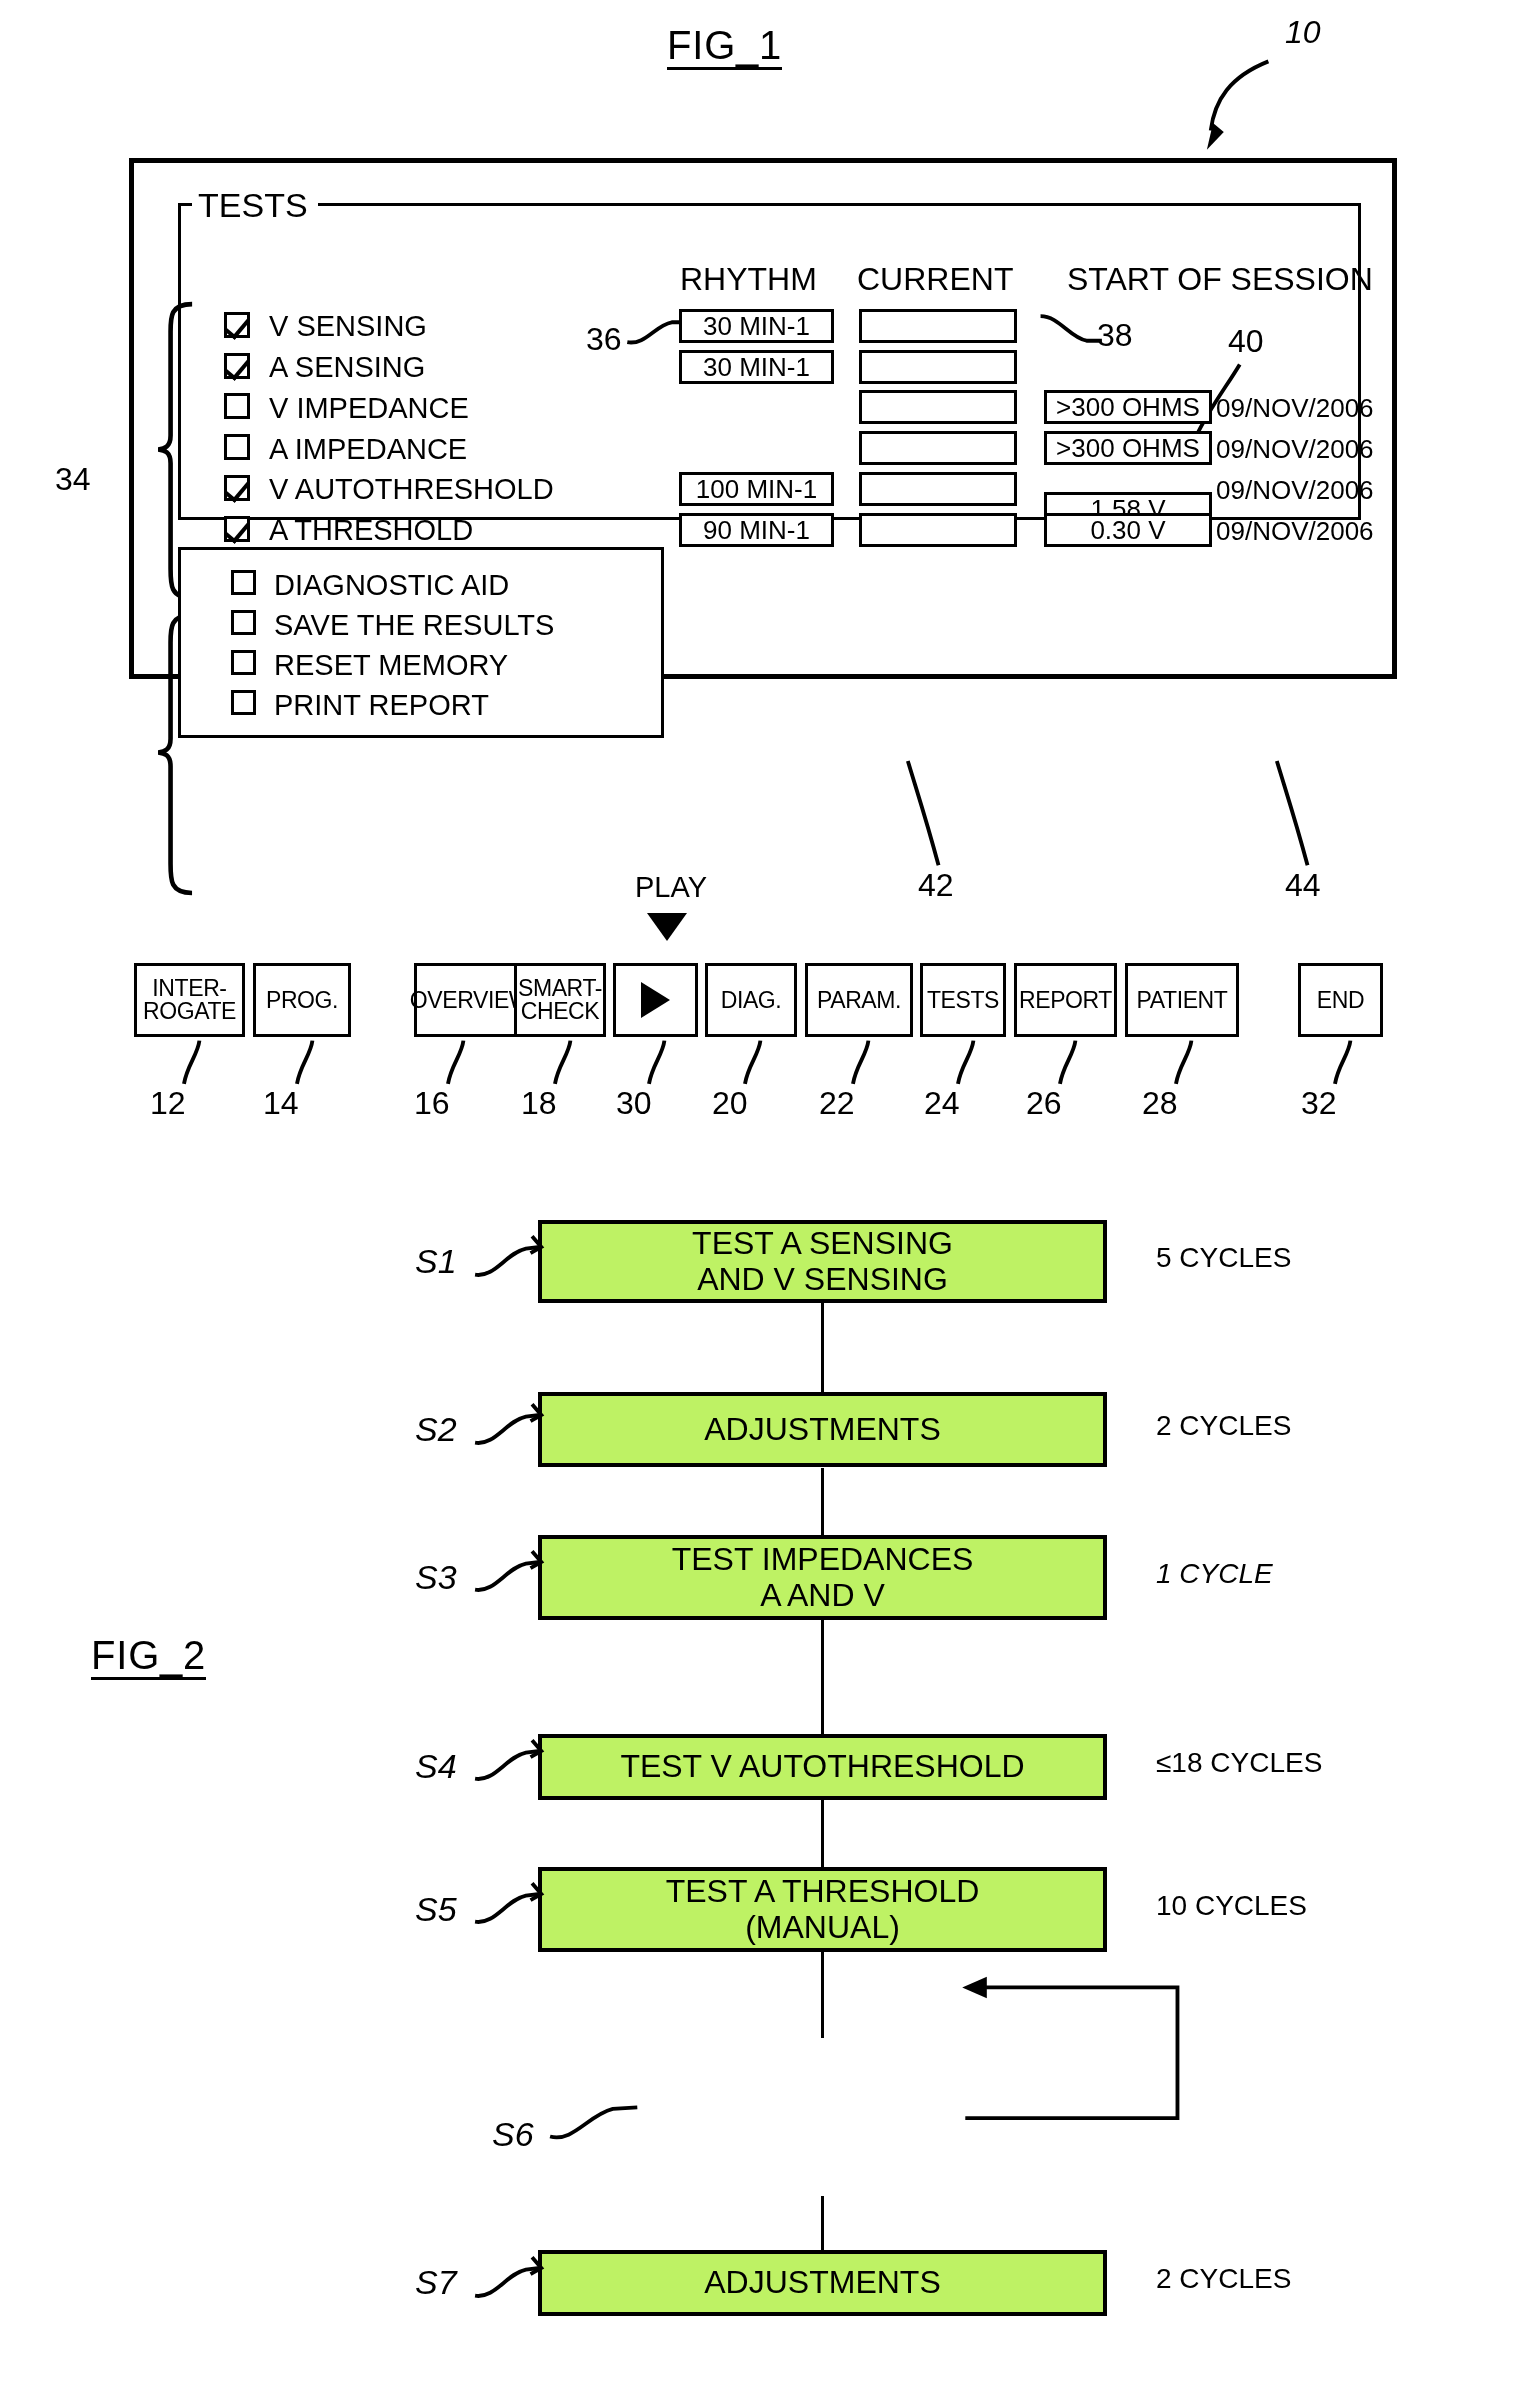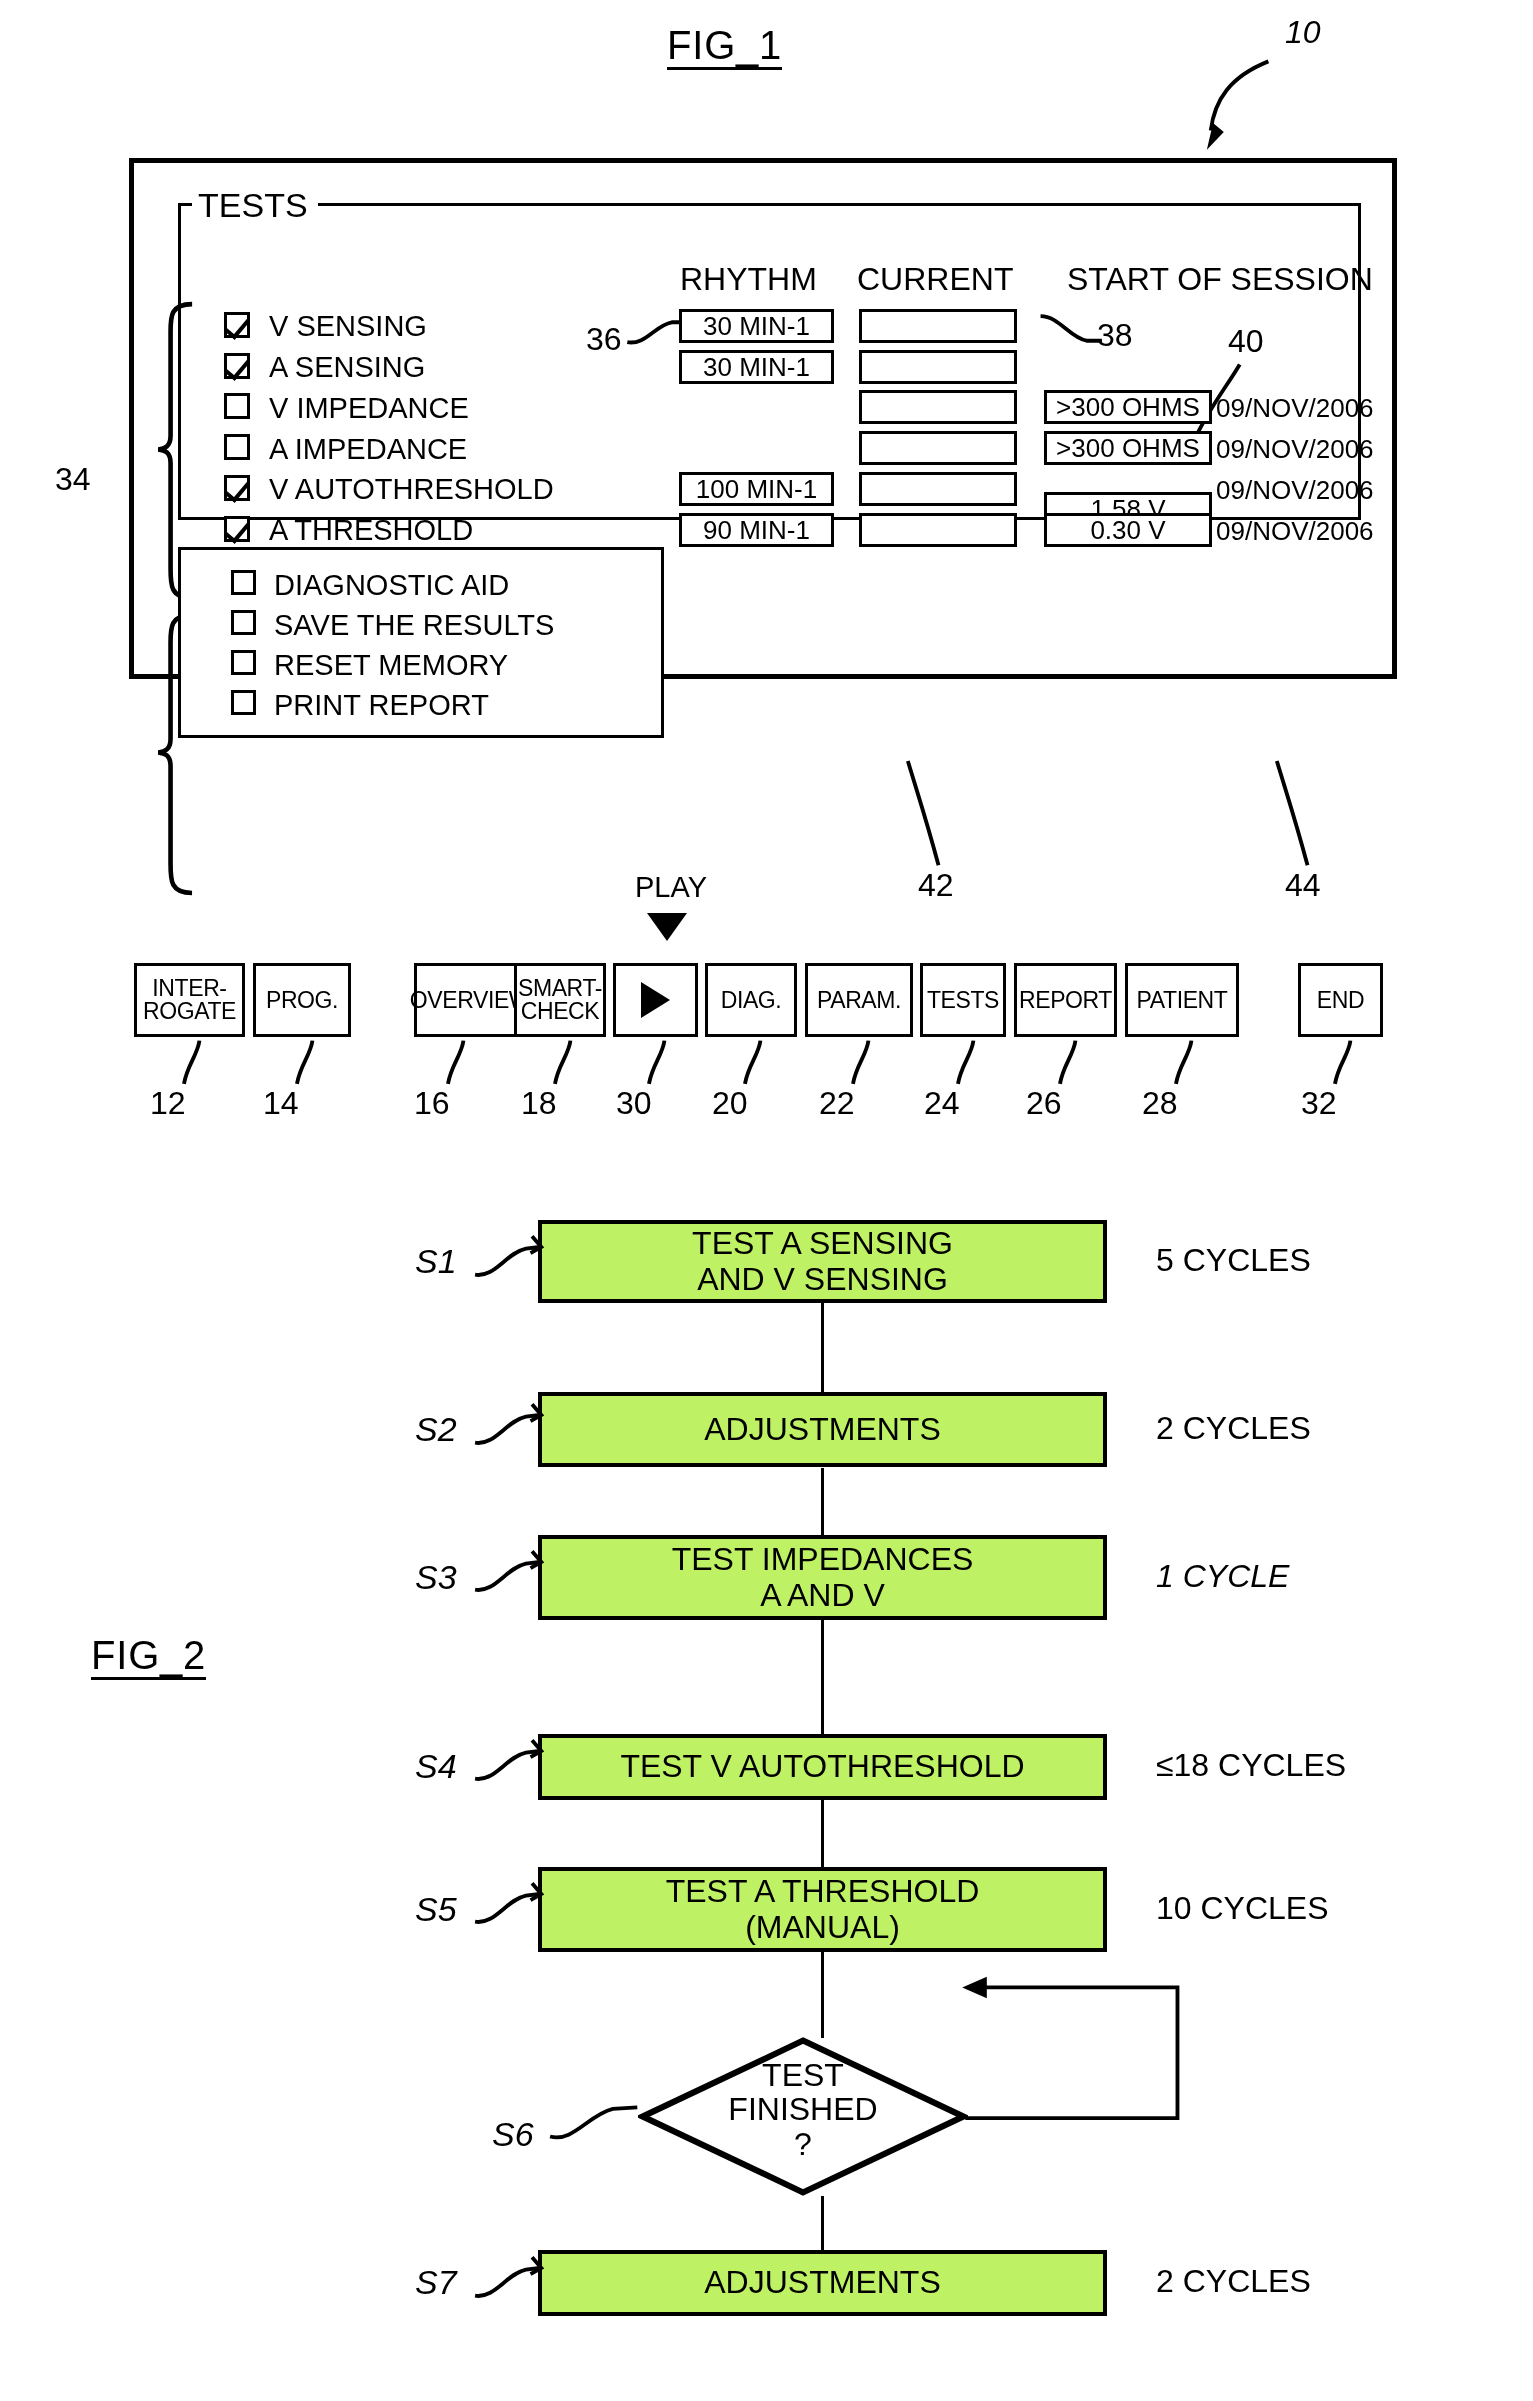--- a/index.html
+++ b/index.html
@@ -90,21 +90,21 @@
   }
 
   
   .fbox {
     position: absolute; border: 4.6px solid #000; background: #bef264;
     display: flex; flex-direction: column; align-items: center;
     justify-content: center; font-size: 32px; line-height: 1.12;
     letter-spacing: 0px; text-align: center;
   }
   .fbox span { display: block; white-space: nowrap; }
-  .cycles { position: absolute; font-size: 32px; white-space: nowrap; }
+  .cycles { position: absolute; font-size: 28px; white-space: nowrap; }
   .step { position: absolute; font-size: 34px; font-style: italic; }
   .conn { position: absolute; background: #000; width: 3.1px; }
 
   #diamond-wrap { position: absolute; left: 638px; top: 2036px; width: 330px; height: 161px; }
   #diamond-wrap svg { display: block; }
   #diamond-text {
     position: absolute; left: 0; top: 21.5px; width: 330px;
     text-align: center; font-size: 32px; line-height: 1.08;
   }
   #diamond-text span { display: block; }
@@ -360,30 +360,20 @@
         <path d="M78,8 L90,22 L76,30" stroke="#000" stroke-width="5" fill="none"></path>
       </svg>
       <div class="conn" style="left: 821px; top: 1303px; height: 89px;"></div>
       <div class="conn" style="left: 821px; top: 1468px; height: 68px;"></div>
       <div class="conn" style="left: 821px; top: 1620px; height: 114px;"></div>
       <div class="conn" style="left: 821px; top: 1800px; height: 68px;"></div>
       <div class="conn" style="left: 821px; top: 1952px; height: 86px;"></div>
       <div class="conn" style="left: 821px; top: 2196px; height: 54px;"></div>
     </div>
 
-  <div id="diamond-wrap">
-    <svg width="330" height="161" viewBox="0 0 430 210">
-      <polygon points="215,6 424,105 215,204 6,105" stroke="#000" stroke-width="8" fill="#fff"></polygon>
-    </svg>
-    <div id="diamond-text">
-      <span>TEST</span>
-      <span>FINISHED</span>
-      <span>?</span>
-    </div>
-  </div>
   <div class="abs step" style="left:492px; top:2115px;">S6</div>
   <svg class="abs" style="left:547px; top:2089px;" width="101" height="69" viewBox="0 0 132 90">
     <path d="M4,62 C34,70 54,34 86,26 L118,24" stroke="#000" stroke-width="5" fill="none"></path>
   </svg>
 
   <svg class="abs" style="left:953px; top:1975px;" width="246" height="154" viewBox="0 0 320 200">
     <path d="M16,186 L292,186 L292,16 L36,16" stroke="#000" stroke-width="5" fill="none"></path>
     <path d="M44,2 L12,16 L44,30 Z" fill="#000"></path>
   </svg>
 

